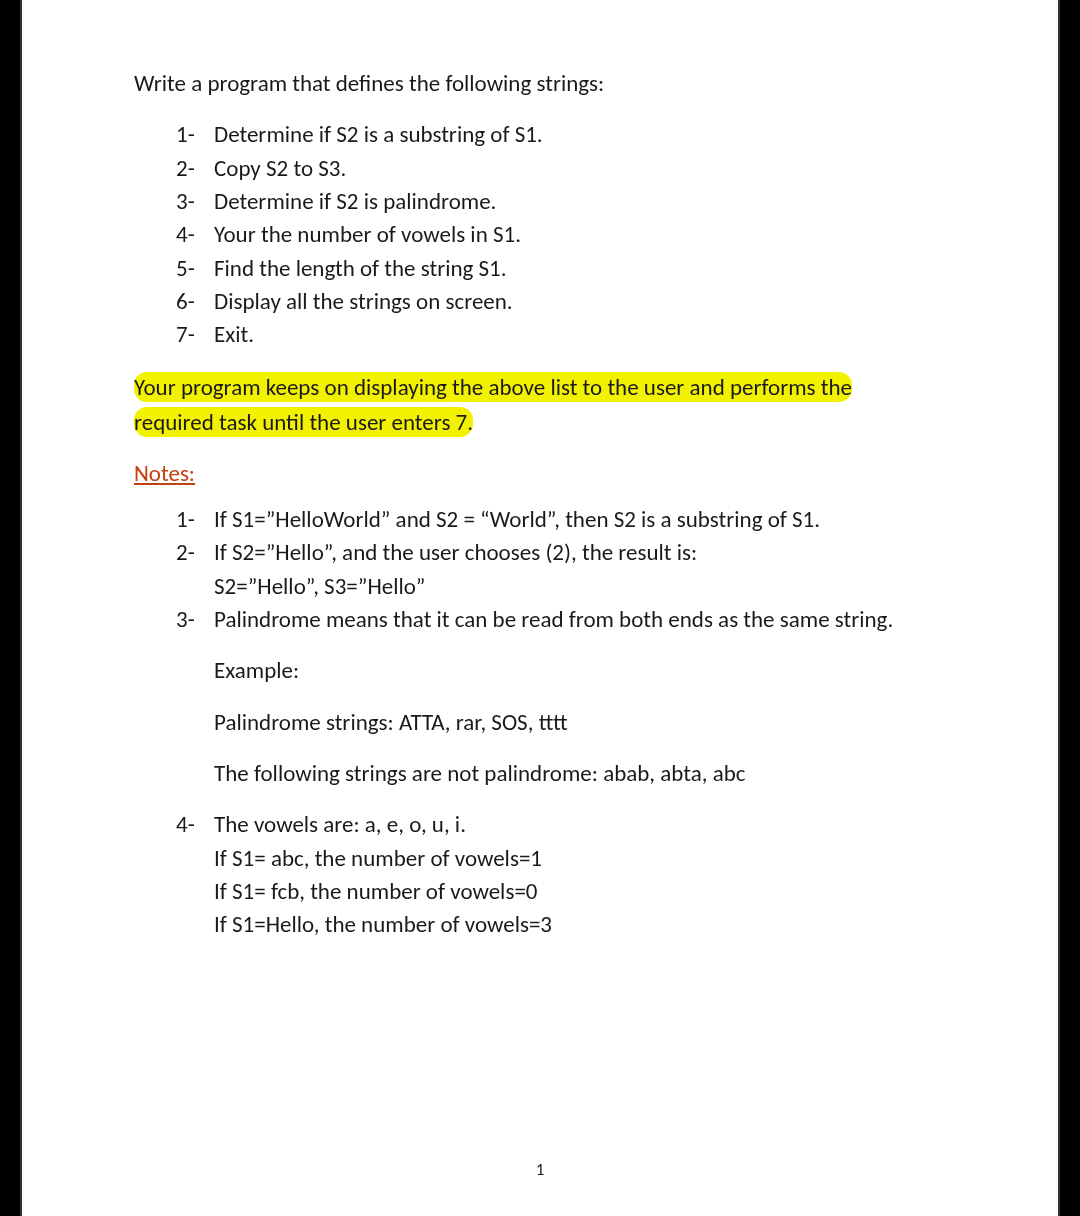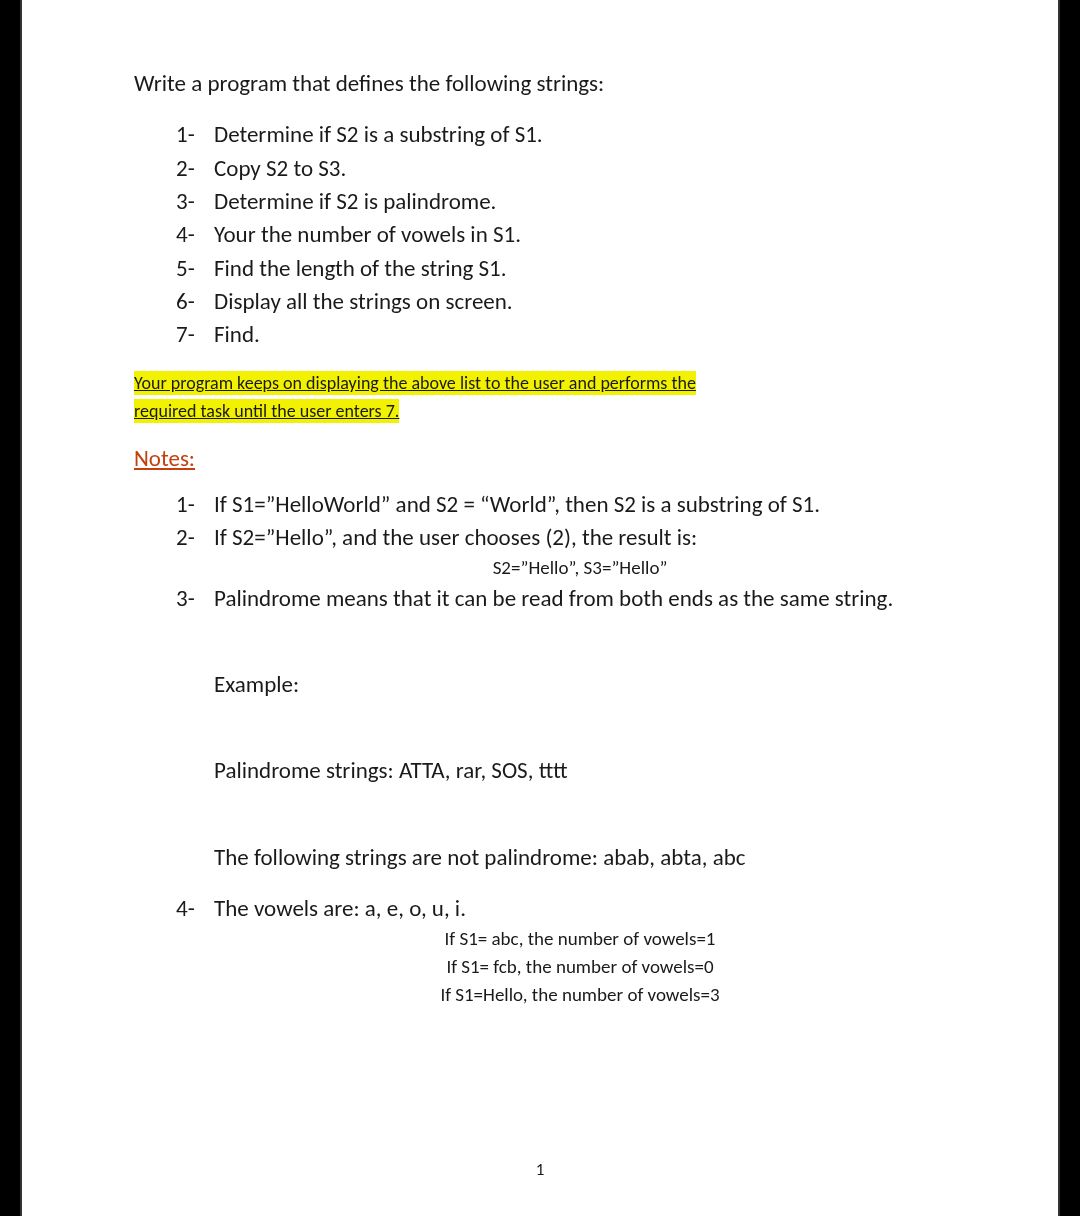--- a/index.html
+++ b/index.html
@@ -34,25 +34,25 @@
     display: flex;
   }
   .list li .num {
     min-width: 38px;
   }
   .highlighted {
     margin-bottom: 18px;
   }
   .hl {
     background: #f2f200;
-    text-decoration: underline;
-    font-size: 18px;
+    font-size: 23px;
     line-height: 1.55;
     box-decoration-break: clone;
     padding: 1px 0;
+    border-radius: 13px;
   }
   .notes-heading {
     font-size: 23px;
     color: #c2410c;
     text-decoration: underline;
     margin-bottom: 16px;
     display: inline-block;
   }
   .notes-list {
     list-style: none;
@@ -64,29 +64,27 @@
   }
   .notes-list li .row {
     display: flex;
   }
   .notes-list li .num {
     min-width: 38px;
     flex-shrink: 0;
   }
   .sub {
     padding-left: 38px;
-    font-size: 19px;
+    font-size: 23px;
     line-height: 1.45;
-    text-align: center;
   }
   .sub-block {
     padding-left: 80px;
     font-size: 23px;
     line-height: 1.45;
-    margin-top: 35px;
   }
   .gap { height: 18px; }
   .page-num {
     position: absolute;
     bottom: 36px;
     left: 0; right: 0;
     text-align: center;
     font-size: 17px;
   }
 </style>
@@ -119,21 +117,21 @@
     <li>
         <span class="num">5-</span>
         <span>Find the length of the string S1.</span>
       </li>
     <li>
         <span class="num">6-</span>
         <span>Display all the strings on screen.</span>
       </li>
     <li>
         <span class="num">7-</span>
-        <span>Find.</span>
+        <span>Exit.</span>
       </li>
   </ul>
 
   <div class="highlighted">
     <span class="hl">Your program keeps on displaying the above list to the user and performs the</span><br>
     <span class="hl">required task until the user enters 7.</span>
   </div>
 
   <div class="notes-heading">Notes:</div>
 

